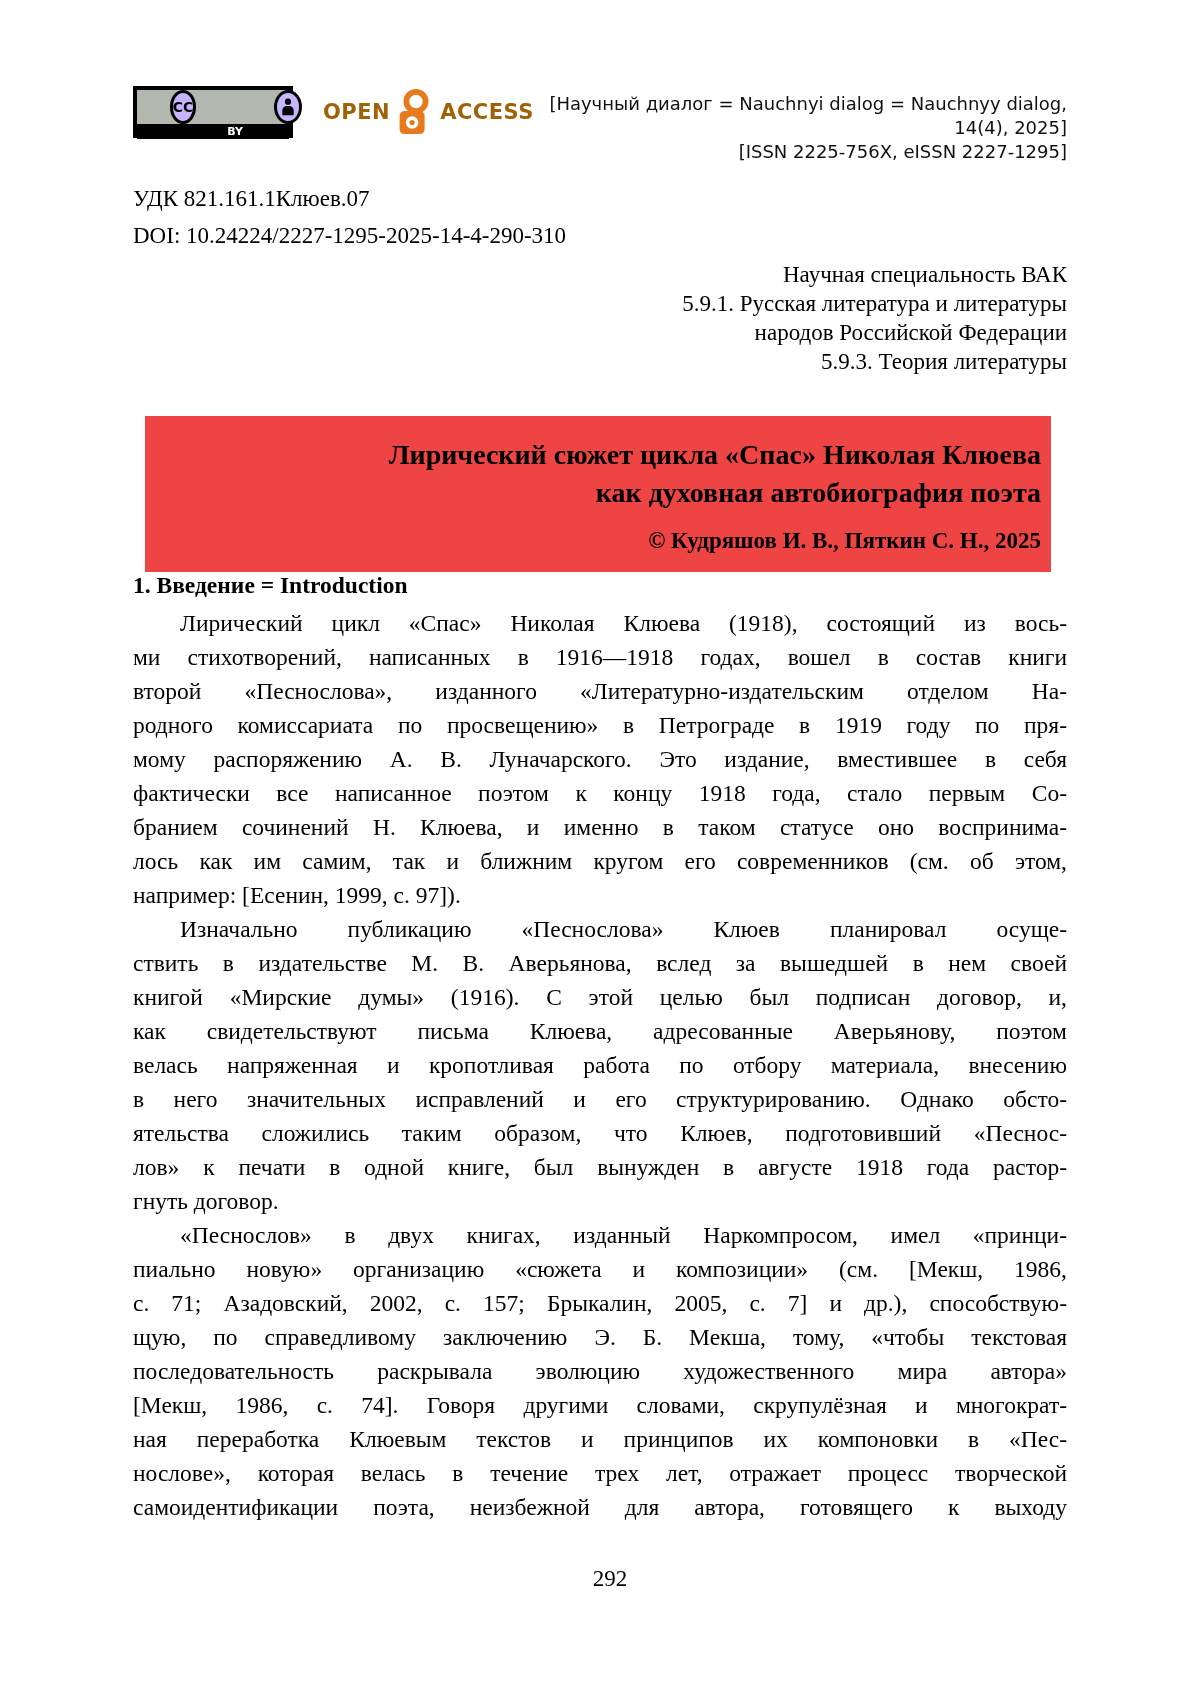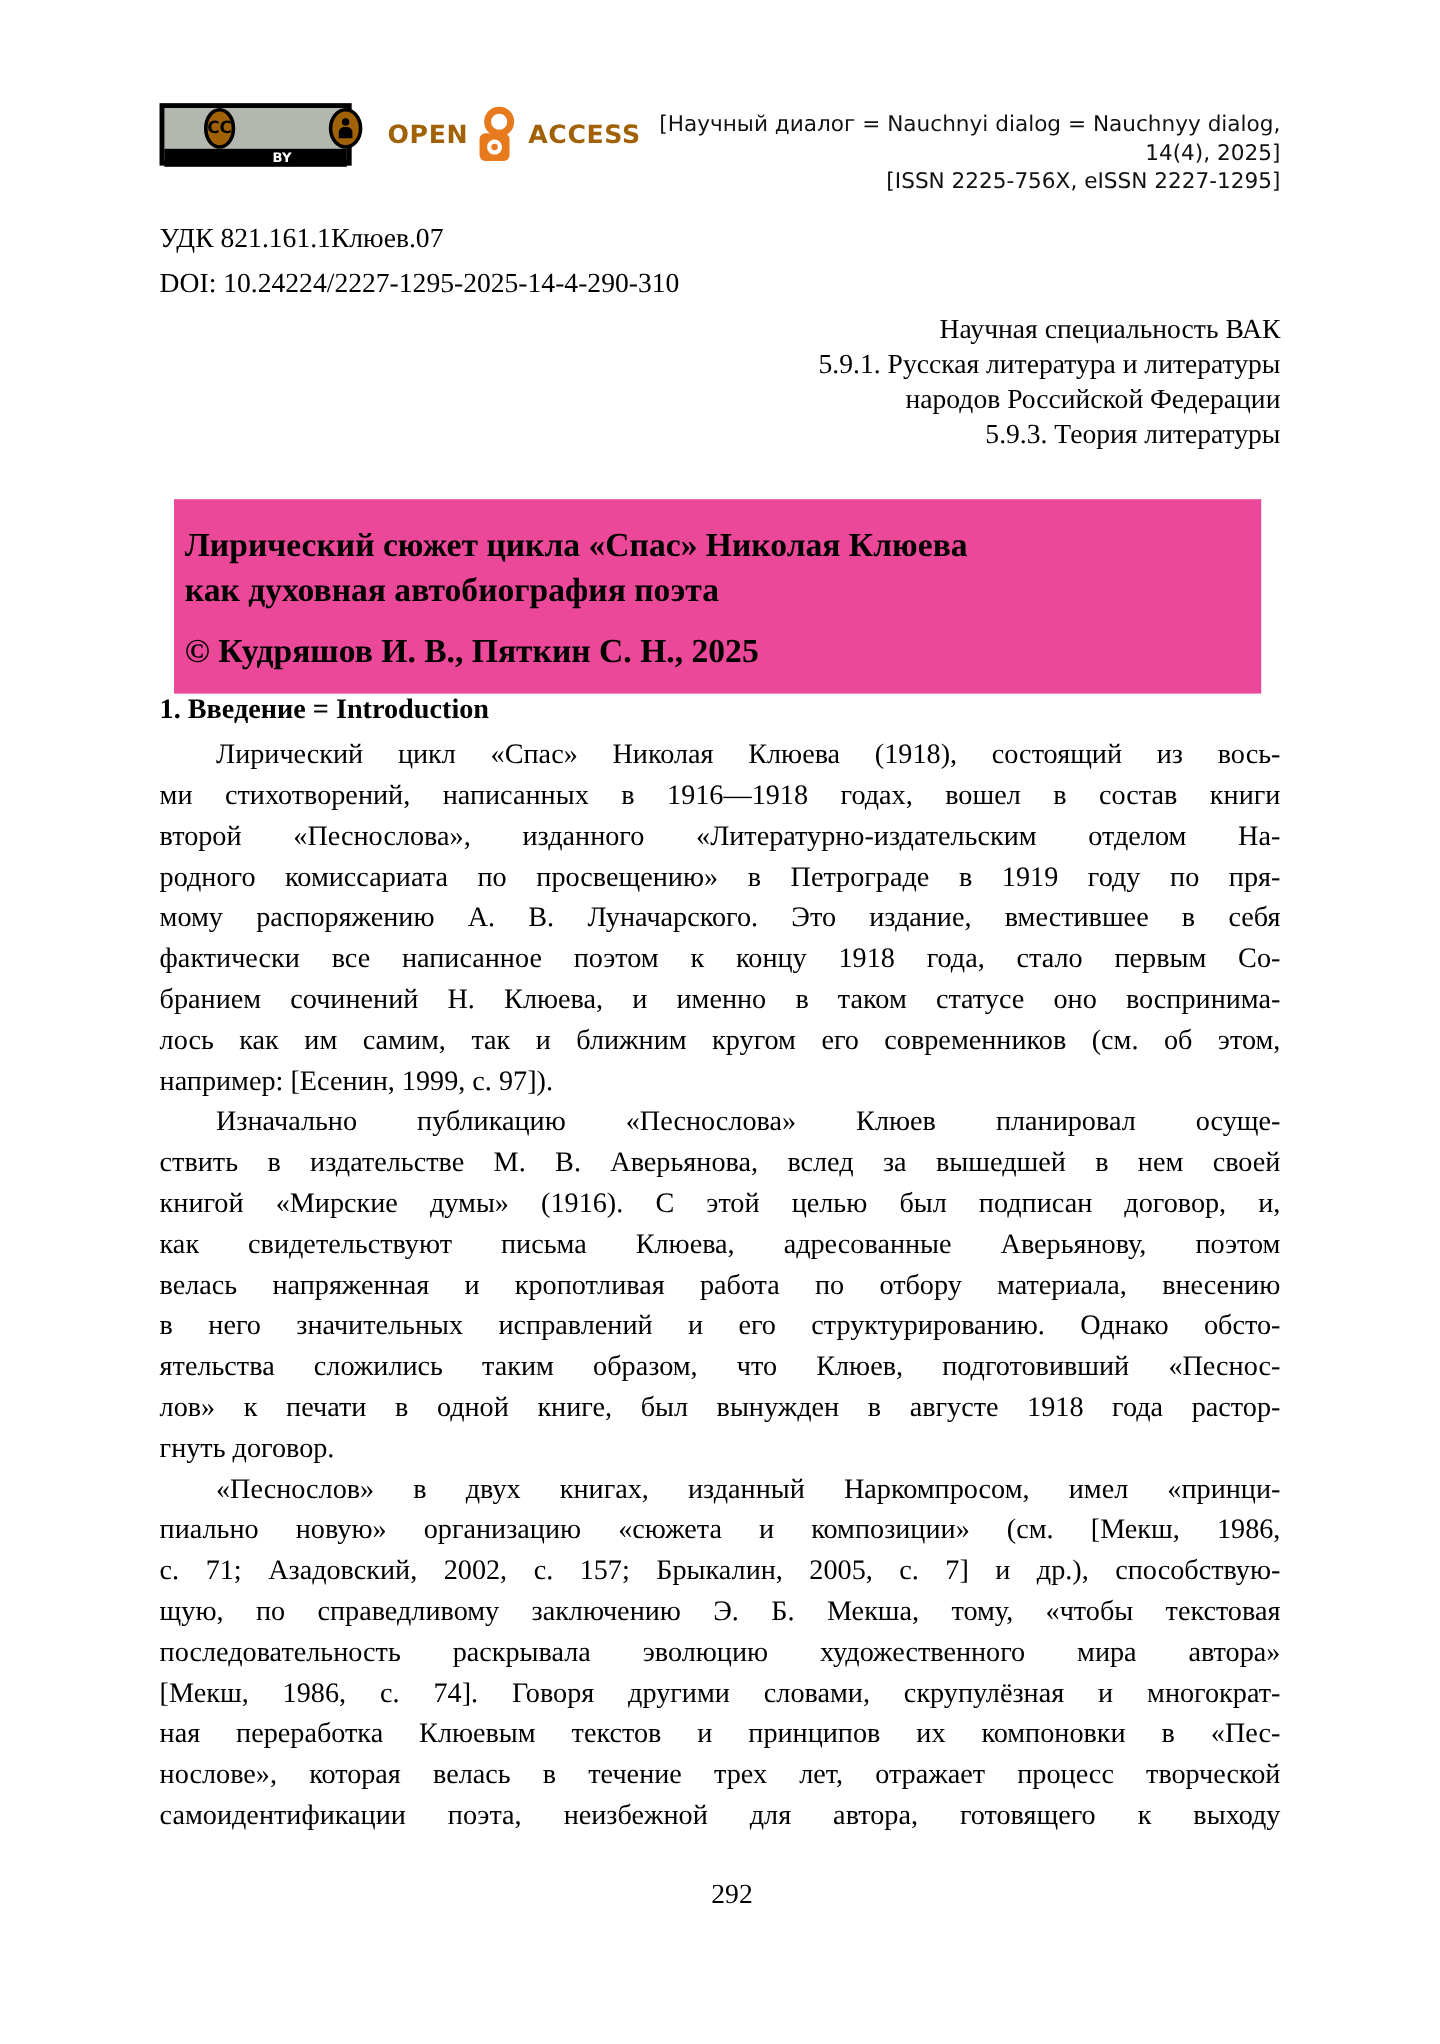--- a/index.html
+++ b/index.html
@@ -8,37 +8,37 @@
     font-family:"Liberation Serif", serif; color:#000; overflow:hidden;
   }
   .content { padding:86px 133px 0 133px; }
 
   
   .header-row { display:flex; justify-content:space-between; align-items:flex-start; }
   .badges { display:flex; align-items:center; gap:30px; }
 
   .cc-badge { width:160px; height:52px; border:4px solid #000; background:#b2b7af; box-sizing:border-box; display:flex; flex-direction:column; }
   .cc-top { flex:1; display:flex; align-items:center; justify-content:center; gap:32px; }
-  .cc-circle { width:34px; height:34px; border-radius:50%; background:#a16207; border:3px solid #000; box-sizing:border-box; display:flex; align-items:center; justify-content:center; font-weight:bold; font-family:"DejaVu Sans", sans-serif; font-size:14px;margin-left:46px; }
+  .cc-circle { width:34px; height:34px; border-radius:50%; background:#c4b5fd; border:3px solid #000; box-sizing:border-box; display:flex; align-items:center; justify-content:center; font-weight:bold; font-family:"DejaVu Sans", sans-serif; font-size:14px;margin-left:46px; }
   .cc-bottom { height:15px; background:#000; color:#fff; font-family:"DejaVu Sans", sans-serif; font-weight:bold; font-size:11px; line-height:15px; display:flex; justify-content:center; }
   .cc-bottom span { transform:translateX(22px); }
 
   .oa-logo { display:flex; align-items:center; gap:4px; font-family:"DejaVu Sans", sans-serif; font-weight:bold; font-size:21px; letter-spacing:0.5px; color:#e87a1e; }
   .oa-word { color:#a16207; }
   .oa-lock { width:42px; height:50px; display:block; }
 
   .journal-info { text-align:right; font-family:"DejaVu Sans", sans-serif; font-size:18px; line-height:24px; color:#111; padding-top:6px; }
 
   .udc { margin-top:22px; font-size:23px; }
   .doi { margin-top:11px; font-size:23px; }
   .vak { margin-top:11px; text-align:right; font-size:23px; line-height:29px; }
 
   .title-block { margin-top:40px; margin-left:12px; width:906px; box-sizing:border-box; padding:20px 10px 18px 9px; background:#c6d7ee; }
   .article-title { font-size:28px; font-weight:bold; line-height:38px; }
-  .copyright { margin-top:16px; font-size:28px; font-weight:bold; }
+  .copyright { margin-top:16px; font-size:23px; font-weight:bold; }
 
   .section-heading { font-size:23.5px; font-weight:bold; }
 
   .body-text { margin-top:7px; }
   .line { font-size:23.5px; line-height:34px; text-align:justify; text-align-last:justify; white-space:nowrap; }
   .line.first { text-indent:47px; }
   .line.last { text-align-last:left; }
 
   .page-number { position:absolute; top:1566px; left:10px; width:1200px; text-align:center; font-size:23px; }
 </style>
@@ -86,21 +86,21 @@
     <div class="udc">УДК 821.161.1Клюев.07</div>
     <div class="doi">DOI: 10.24224/2227-1295-2025-14-4-290-310</div>
 
     <div class="vak">
         <div>Научная специальность ВАК</div>
         <div>5.9.1. Русская литература и литературы</div>
         <div>народов Российской Федерации</div>
         <div>5.9.3. Теория литературы</div>
       </div>
 
-    <div class="title-block" style="background: #ec4899;">
+    <div class="title-block" style="background: #ef4444; text-align: right;">
       <div class="article-title">
           <div>Лирический сюжет цикла «Спас» Николая Клюева</div>
           <div>как духовная автобиография поэта</div>
         </div>
       <div class="copyright">© Кудряшов И. В., Пяткин С. Н., 2025</div>
     </div>
 
     <div class="section-heading">1. Введение = Introduction</div>
 
     <div class="body-text">

